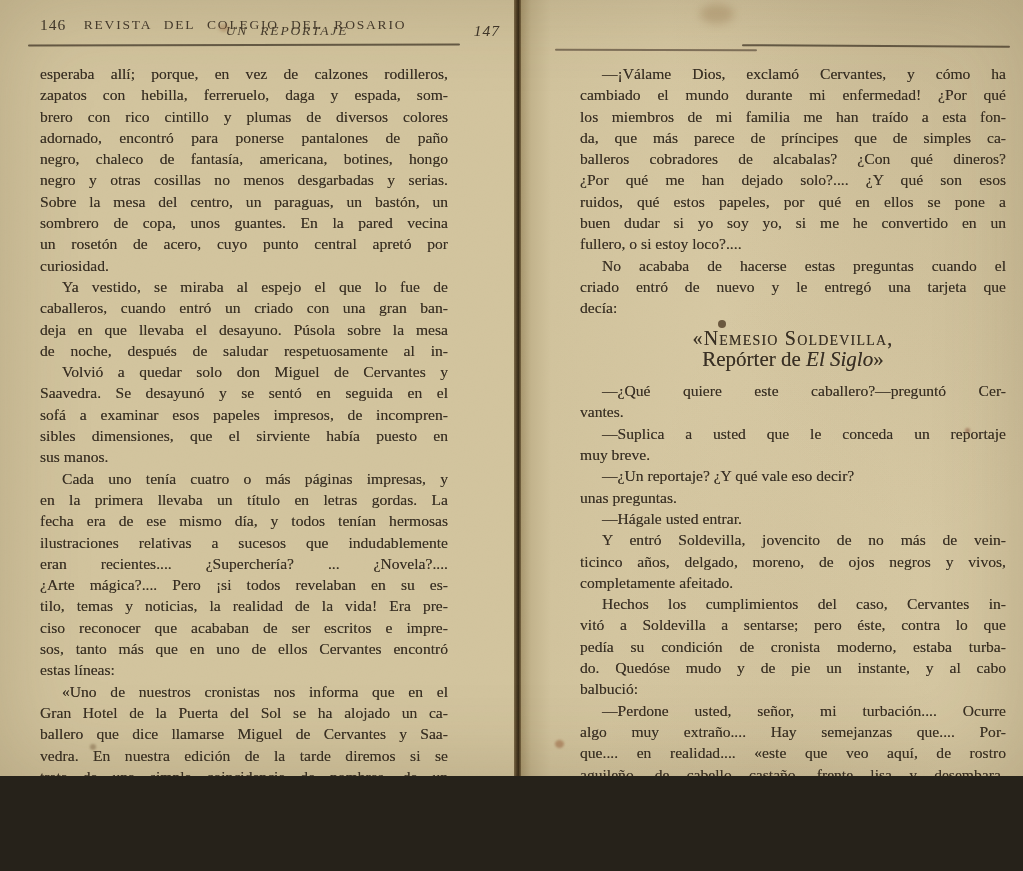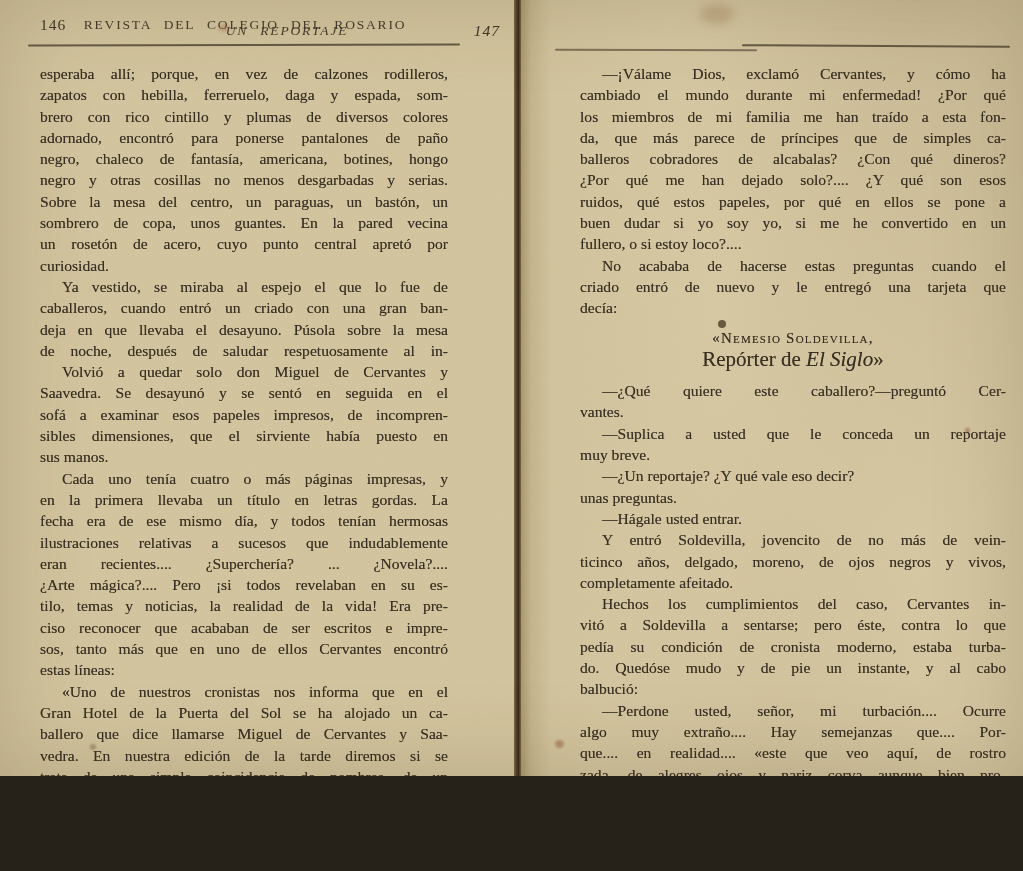--- a/index.html
+++ b/index.html
@@ -59,21 +59,21 @@
     position:absolute;top:63px;
     font-size:15.6px;line-height:21.3px;
     text-shadow:0 0 .5px rgba(50,40,25,.55);
   }
   .tc-left{left:40px;width:408px;}
   .tc-right{left:580px;width:426px;}
   .line{white-space:normal;}
   .line.j{text-align:justify;text-align-last:justify;}
   .line.ind{text-indent:22px;}
   .card{text-align:center;margin:9px 0 10px;}
-  .card .c1{font-variant:small-caps;font-size:15px;letter-spacing:1.2px;line-height:21.3px;}
+  .card .c1{font-variant:small-caps;font-size:20px;letter-spacing:1.2px;line-height:21.3px;}
   .card .c2{font-size:21px;line-height:21.3px;}
 
   
   .stain{position:absolute;border-radius:50%;pointer-events:none;}
   .st1{left:219px;top:24px;width:10px;height:8px;background:rgba(150,95,55,.30);filter:blur(1.5px);}
   .st2{left:700px;top:4px;width:34px;height:20px;background:rgba(140,105,60,.28);filter:blur(4px);}
   .st3{left:718px;top:320px;width:8px;height:8px;background:rgba(70,50,30,.75);filter:blur(.6px);}
   .st4{left:555px;top:740px;width:9px;height:8px;background:rgba(145,80,45,.45);filter:blur(1px);}
   .st5{left:481px;top:827px;width:7px;height:6px;background:rgba(95,75,45,.55);filter:blur(.8px);}
   .st6{left:965px;top:428px;width:5px;height:5px;background:rgba(120,60,40,.45);filter:blur(.8px);}
@@ -195,20 +195,21 @@
         <div class="line j ind">Hechos los cumplimientos del caso, Cervantes in-</div>
         <div class="line j">vitó a Soldevilla a sentarse; pero éste, contra lo que</div>
         <div class="line j">pedía su condición de cronista moderno, estaba turba-</div>
         <div class="line j">do. Quedóse mudo y de pie un instante, y al cabo</div>
         <div class="line">balbució:</div>
       </div>
       <div class="para">
         <div class="line j ind">—Perdone usted, señor, mi turbación.... Ocurre</div>
         <div class="line j">algo muy extraño.... Hay semejanzas que.... Por-</div>
         <div class="line j">que.... en realidad.... «este que veo aquí, de rostro</div>
+        <div class="line j">aguileño, de cabello castaño, frente lisa y desembara-</div>
         <div class="line j">zada, de alegres ojos y nariz corva aunque bien pro-</div>
       </div>
     </div>
 
   <div class="stain st1"></div>
   <div class="stain st2"></div>
   <div class="stain st3"></div>
   <div class="stain st4"></div>
   <div class="stain st5"></div>
   <div class="stain st6"></div>

